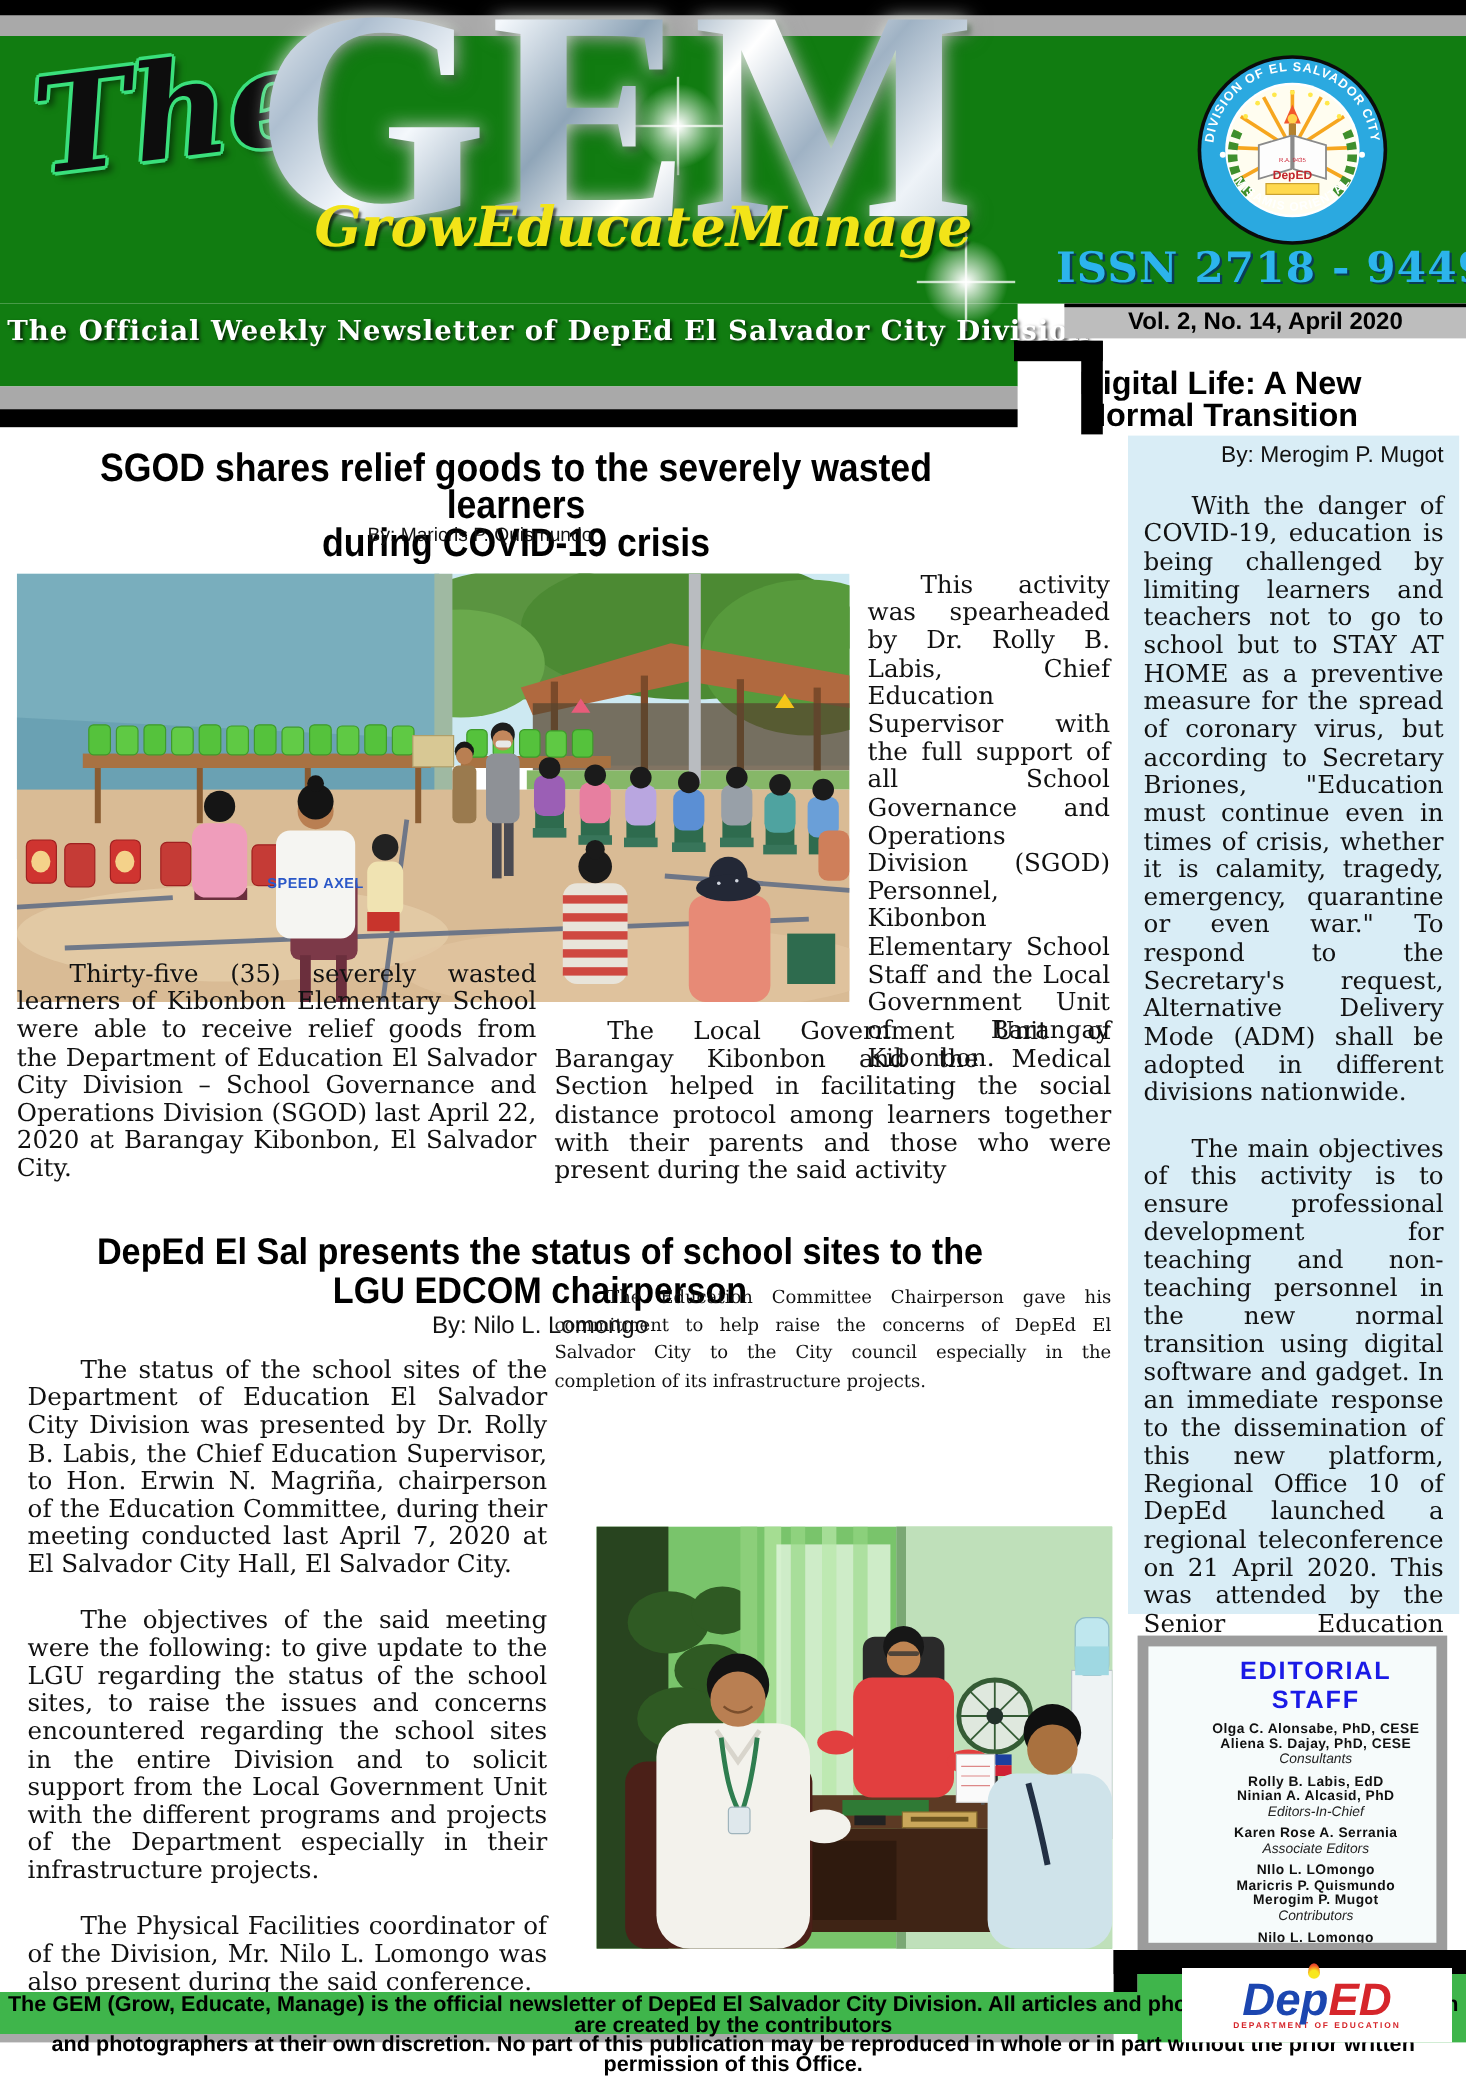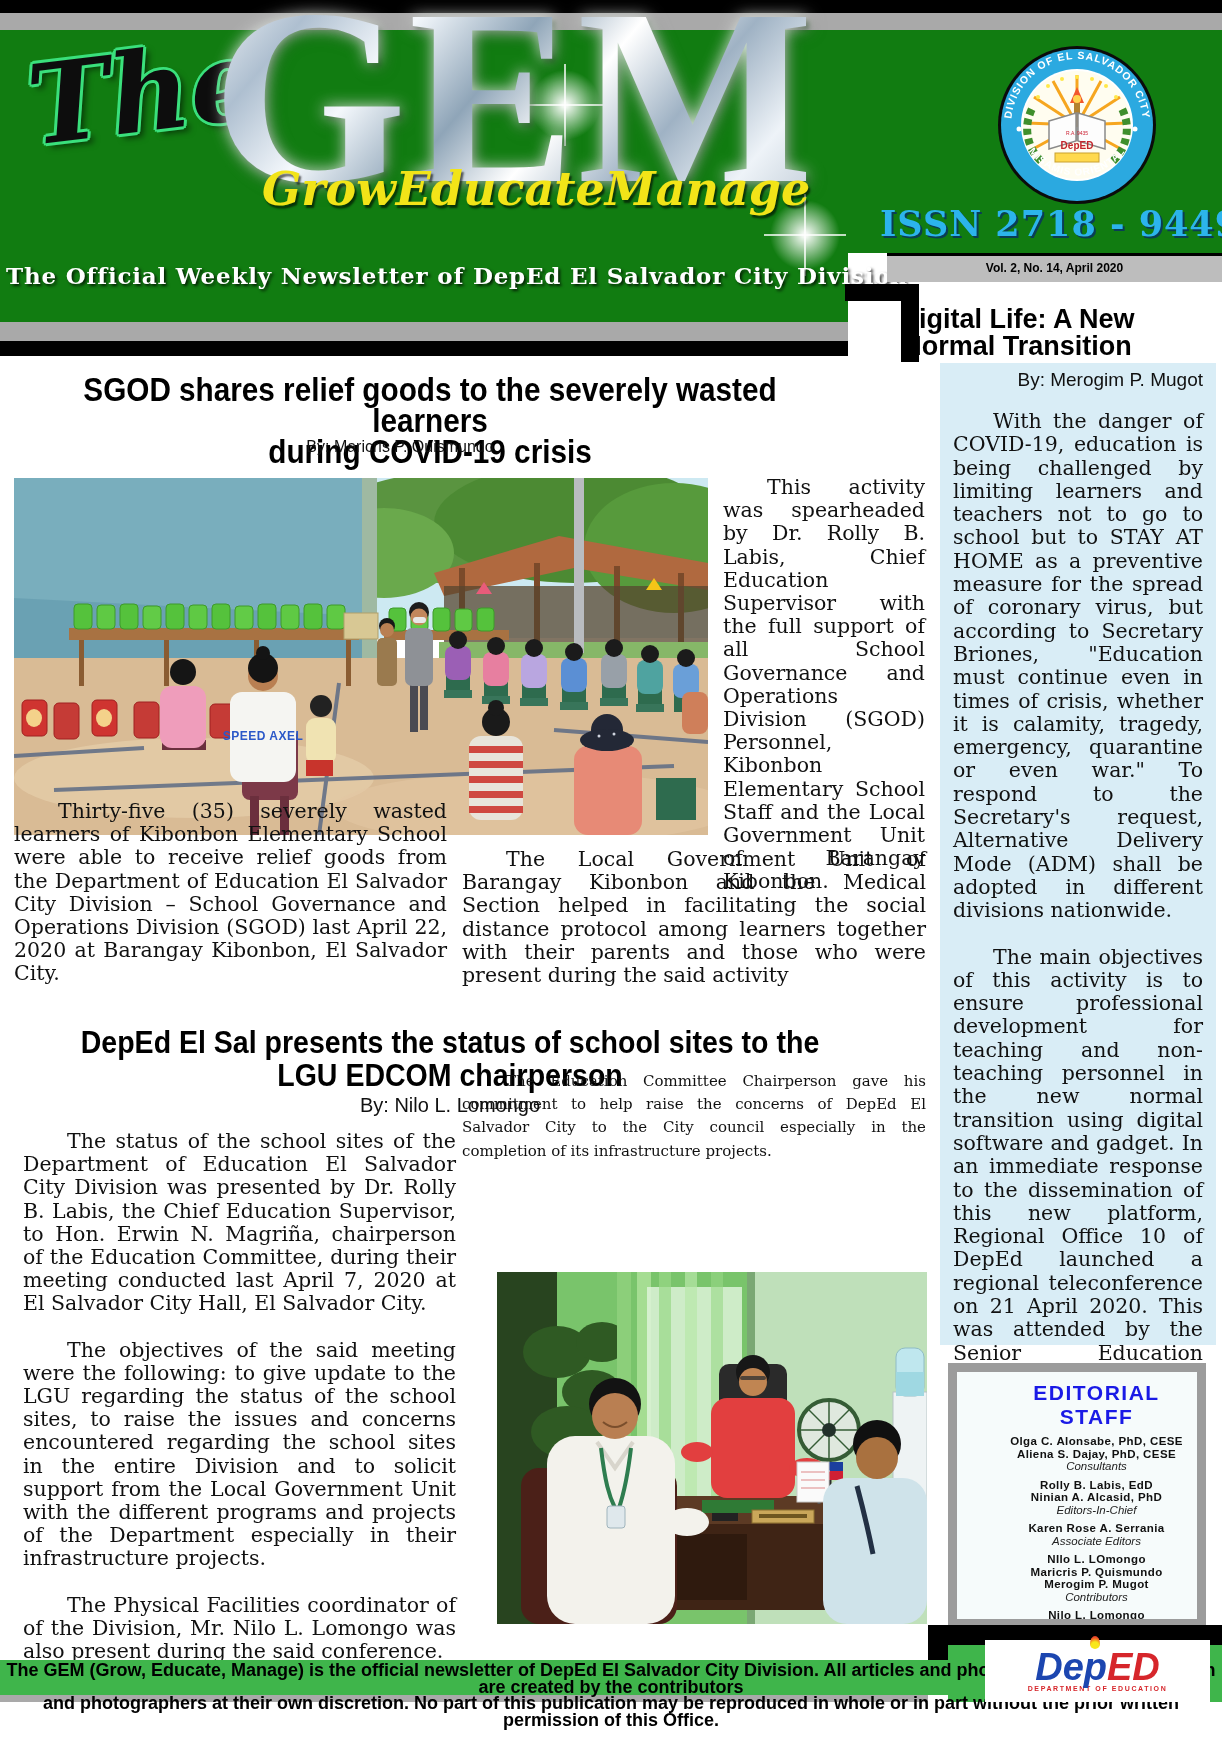--- a/index.html
+++ b/index.html
@@ -35,21 +35,21 @@
            font:italic bold 46px "DejaVu Serif",serif;color:#f2e418;line-height:1;
            text-shadow:2px 3px 2px rgba(0,0,0,.6);}
   .banner-line{left:6px;top:262px;width:846px;font-weight:bold;font-size:23px;letter-spacing:.8px;
                color:#fff;text-shadow:2px 2px 3px rgba(0,0,0,.75);white-space:nowrap;}
 
   .seal{left:997px;top:45px;width:160px;height:160px;}
   .issn{left:880px;top:203px;width:342px;text-align:center;font-weight:bold;font-size:35px;
         letter-spacing:1px;color:#2cb4ec;white-space:nowrap;
         text-shadow:2px 2px 0 #0a3d55;}
   .volbar{left:887px;top:253px;width:335px;height:29px;background:#bdbdbd;border-top:3px solid #000;
-          text-align:center;font-weight:bold;font-size:12px;line-height:25px;color:#000;
+          text-align:center;font-weight:bold;font-size:20px;line-height:25px;color:#000;
           font-family:"Liberation Sans",sans-serif;}
   .lframe-h{left:845px;top:284px;width:74px;height:17px;background:#000;}
   .lframe-v{left:901px;top:284px;width:18px;height:78px;background:#000;}
   .strip-gray-left{left:0;top:322px;width:848px;height:19px;background:#a9a9a9;}
   .strip-black-left{left:0;top:341px;width:848px;height:15px;background:#000;}
 
   
   .headline1{left:0;top:374px;width:860px;text-align:center;font-family:"Liberation Sans",sans-serif;
              font-weight:bold;font-size:33px;line-height:31px;color:#000;
              transform:scaleX(.9);transform-origin:50% 0;}

